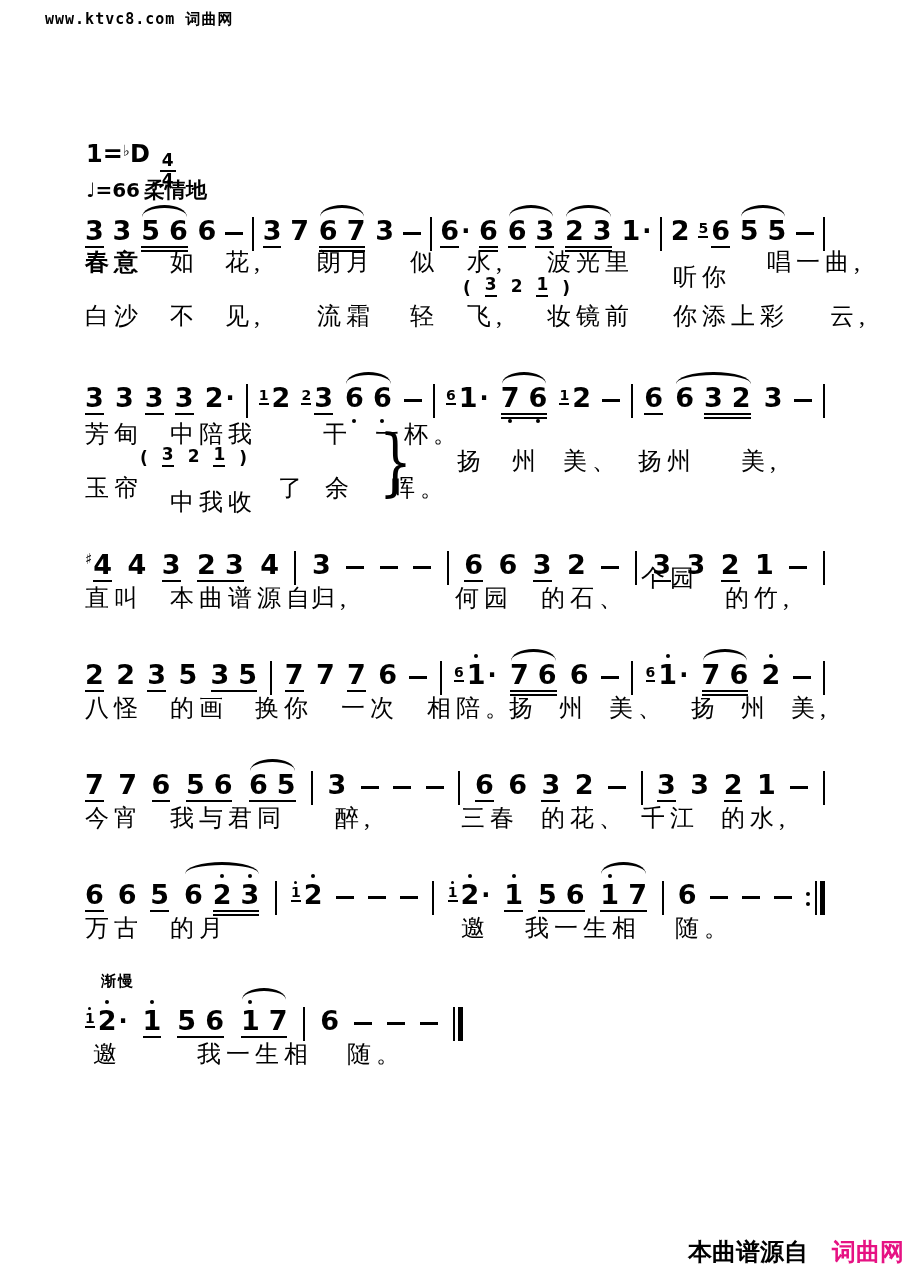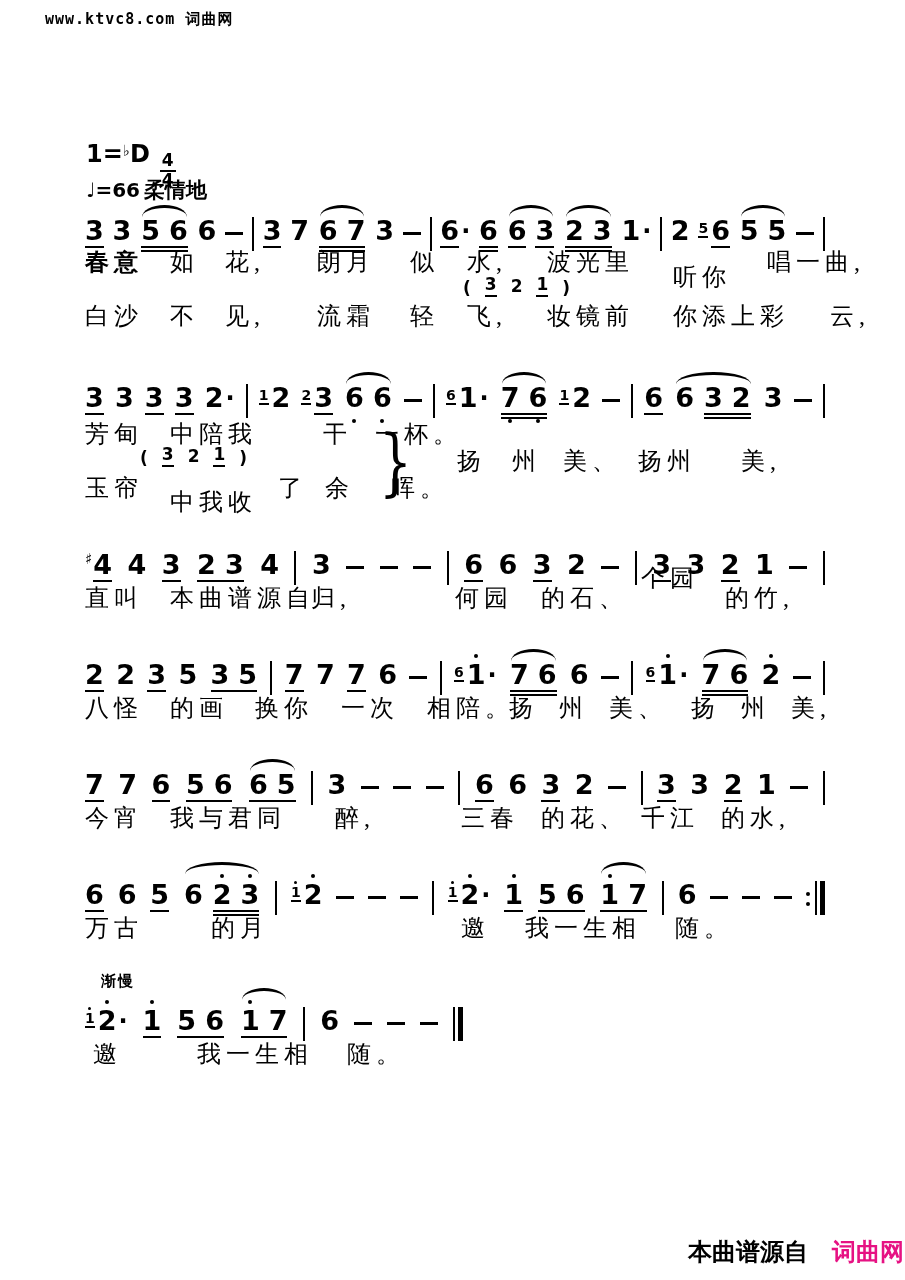--- a/index.html
+++ b/index.html
@@ -1053,21 +1053,21 @@
         <span class="bar-wrap">
           <span class="rep-dots">
             <i></i>
             <i></i>
           </span>
           <span class="bar"></span>
           <span class="bar thick"></span>
         </span>
       </div>
       <div class="lyr" style="left: 85px; top: 914px;">万古</div>
-      <div class="lyr" style="left: 170px; top: 914px; margin-left: 41px;">的月</div>
+      <div class="lyr" style="left: 170px; top: 914px;">的月</div>
       <div class="lyr" style="left: 461px; top: 914px;">邀</div>
       <div class="lyr" style="left: 525px; top: 914px;">我一生相</div>
       <div class="lyr" style="left: 675px; top: 914px;">随。</div>
       <div class="nrow" style="left: 85px; top: 998px; width: 378px;">
         <span class="note">
           <span class="grace">
             <i class="gdot"></i>
             <b>1</b>
           </span>
           <span class="core">

